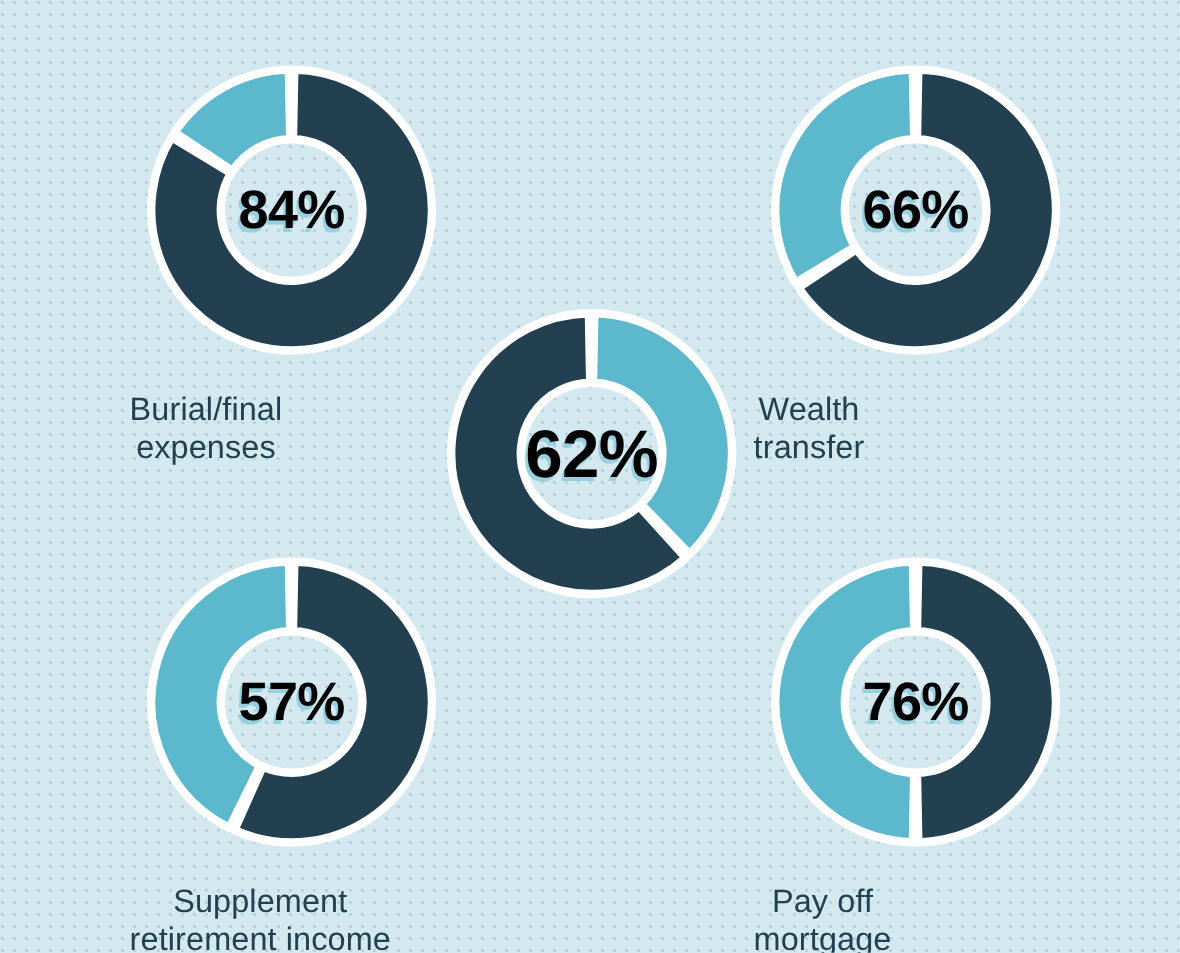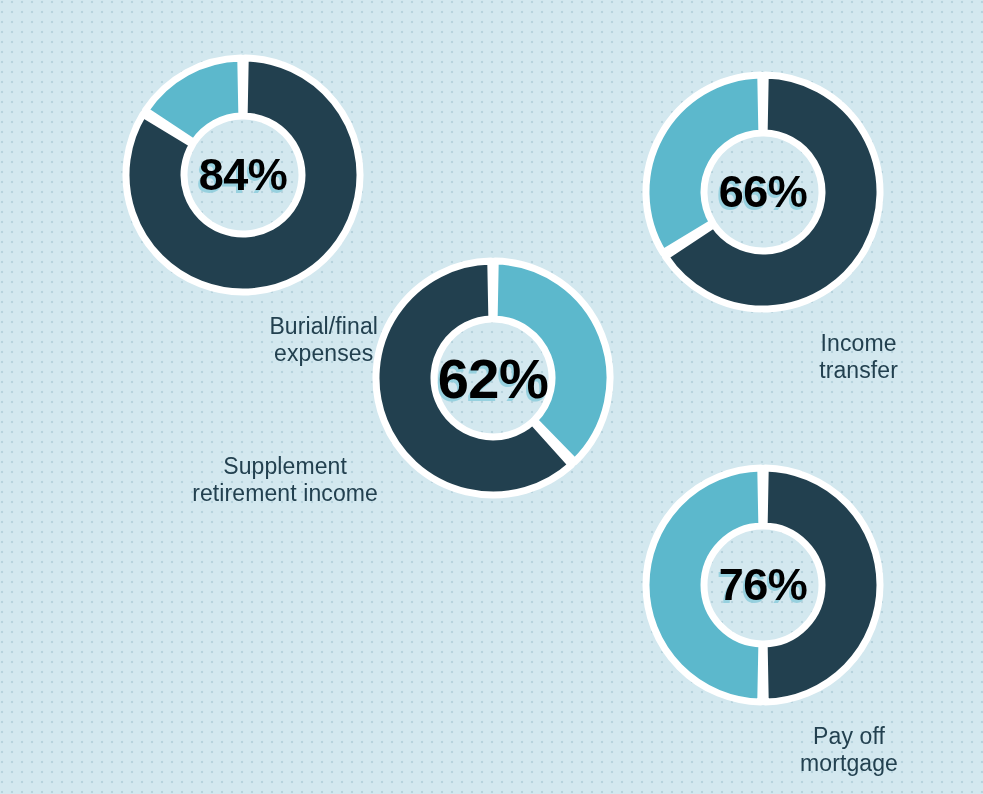--- a/index.html
+++ b/index.html
@@ -30,21 +30,21 @@
   #infographic {
     position: absolute;
     inset: 0;
     z-index: 1;
   }
 
   .donut-card {
     position: absolute;
     display: flex;
     flex-direction: column;
-    align-items: flex-end;
+    align-items: flex-start;
   }
 
   .donut-wrap {
     position: relative;
     display: block;
   }
 
   .donut-wrap svg {
     display: block;
     overflow: visible;
@@ -57,33 +57,33 @@
     transform: translateY(-50%);
     text-align: center;
     font-weight: bold;
     color: #000000;
     letter-spacing: -0.5px;
     text-shadow: -2px 3px 0 rgba(140, 205, 220, 0.85);
     pointer-events: none;
   }
 
   .donut-caption {
-    margin-top: 3px;
+    margin-top: 16px;
     text-align: center;
     color: #22404f;
-    font-size: 23px;
+    font-size: 27px;
     line-height: 1.18;
     font-weight: 400;
     letter-spacing: 0.1px;
     white-space: pre-line;
   }
 
   
   #card-0 { left: 108px; top: 40px;  width: 270px; }
-  #card-1 { left: 628px; top: 57px;  width: 270px; }
+  #card-1 { left: 628px; top: 40px;  width: 270px; }
   #card-2 { left: 358px; top: 243px; width: 270px; }
   #card-3 { left: 108px; top: 450px; width: 270px; }
   #card-4 { left: 628px; top: 450px; width: 270px; }
 
   #card-0 .donut-center-label,
   #card-1 .donut-center-label,
   #card-3 .donut-center-label,
   #card-4 .donut-center-label { font-size: 45px; }
 
   #card-2 .donut-center-label { font-size: 56px; }
@@ -108,35 +108,42 @@
   </div>
 
   <div class="donut-card" id="card-1">
     <div class="donut-wrap">
       <svg width="270" height="270" viewBox="0 0 270 270" aria-hidden="true">
           <path d="M 137.24610076076368 18.021561681767622 A 117 117 0 1 1 37.43535881814131 199.57662728151078 L 85.80073649803707 167.5642821334114 A 59 59 0 1 0 136.13264910158168 76.01087298482298 Z" fill="#22404f" stroke="#ffffff" stroke-width="7" stroke-linejoin="round"></path>
           <path d="M 35.028316874461524 195.7837360899026 A 117 117 0 0 1 132.75389923923623 18.021561681767622 L 133.86735089841827 76.01087298482298 A 59 59 0 0 0 84.58692902216436 165.65162760089106 Z" fill="#5cb8cc" stroke="#ffffff" stroke-width="7" stroke-linejoin="round"></path>
         </svg>
       <div class="donut-center-label">66%</div>
     </div>
-    <div class="donut-caption">Income
+    <div class="donut-caption">Wealth
 transfer</div>
   </div>
 
   <div class="donut-card" id="card-2">
     <div class="donut-wrap">
       <svg width="270" height="270" viewBox="0 0 270 270" aria-hidden="true">
           <path d="M 213.4399144181795 221.8111733941471 A 117 117 0 1 1 132.75389923923632 18.021561681767622 L 133.86735089841832 76.01087298482298 A 59 59 0 1 0 174.55517051856916 178.77657461756135 Z" fill="#22404f" stroke="#ffffff" stroke-width="7" stroke-linejoin="round"></path>
           <path d="M 137.2461007607638 18.021561681767622 A 117 117 0 0 1 216.71458839542765 218.73604984333713 L 176.20650184042933 177.22587128852044 A 59 59 0 0 0 136.13264910158173 76.01087298482298 Z" fill="#5cb8cc" stroke="#ffffff" stroke-width="7" stroke-linejoin="round"></path>
         </svg>
       <div class="donut-center-label">62%</div>
     </div>
   </div>
 
   <div class="donut-card" id="card-3">
+    <div class="donut-wrap">
+      <svg width="270" height="270" viewBox="0 0 270 270" aria-hidden="true">
+          <path d="M 137.24610076076368 18.021561681767622 A 117 117 0 1 1 87.225336135378 241.80159873626604 L 110.9085028374983 188.85721645674954 A 59 59 0 1 0 136.13264910158168 76.01087298482298 Z" fill="#22404f" stroke="#ffffff" stroke-width="7" stroke-linejoin="round"></path>
+          <path d="M 83.16067067357105 239.88891235486255 A 117 117 0 0 1 132.75389923923623 18.021561681767622 L 133.86735089841827 76.01087298482298 A 59 59 0 0 0 108.85879974137343 187.892699392623 Z" fill="#5cb8cc" stroke="#ffffff" stroke-width="7" stroke-linejoin="round"></path>
+        </svg>
+      <div class="donut-center-label">57%</div>
+    </div>
     <div class="donut-caption">Supplement
 retirement income</div>
   </div>
 
   <div class="donut-card" id="card-4">
     <div class="donut-wrap">
       <svg width="270" height="270" viewBox="0 0 270 270" aria-hidden="true">
           <path d="M 137.24610076076368 18.021561681767622 A 117 117 0 0 1 137.24610076076368 251.97843831823238 L 136.13264910158168 193.98912701517702 A 59 59 0 0 0 136.13264910158168 76.01087298482298 Z" fill="#22404f" stroke="#ffffff" stroke-width="7" stroke-linejoin="round"></path>
           <path d="M 132.75389923923632 251.97843831823238 A 117 117 0 0 1 132.75389923923623 18.021561681767622 L 133.86735089841827 76.01087298482298 A 59 59 0 0 0 133.86735089841832 193.98912701517702 Z" fill="#5cb8cc" stroke="#ffffff" stroke-width="7" stroke-linejoin="round"></path>
         </svg>

